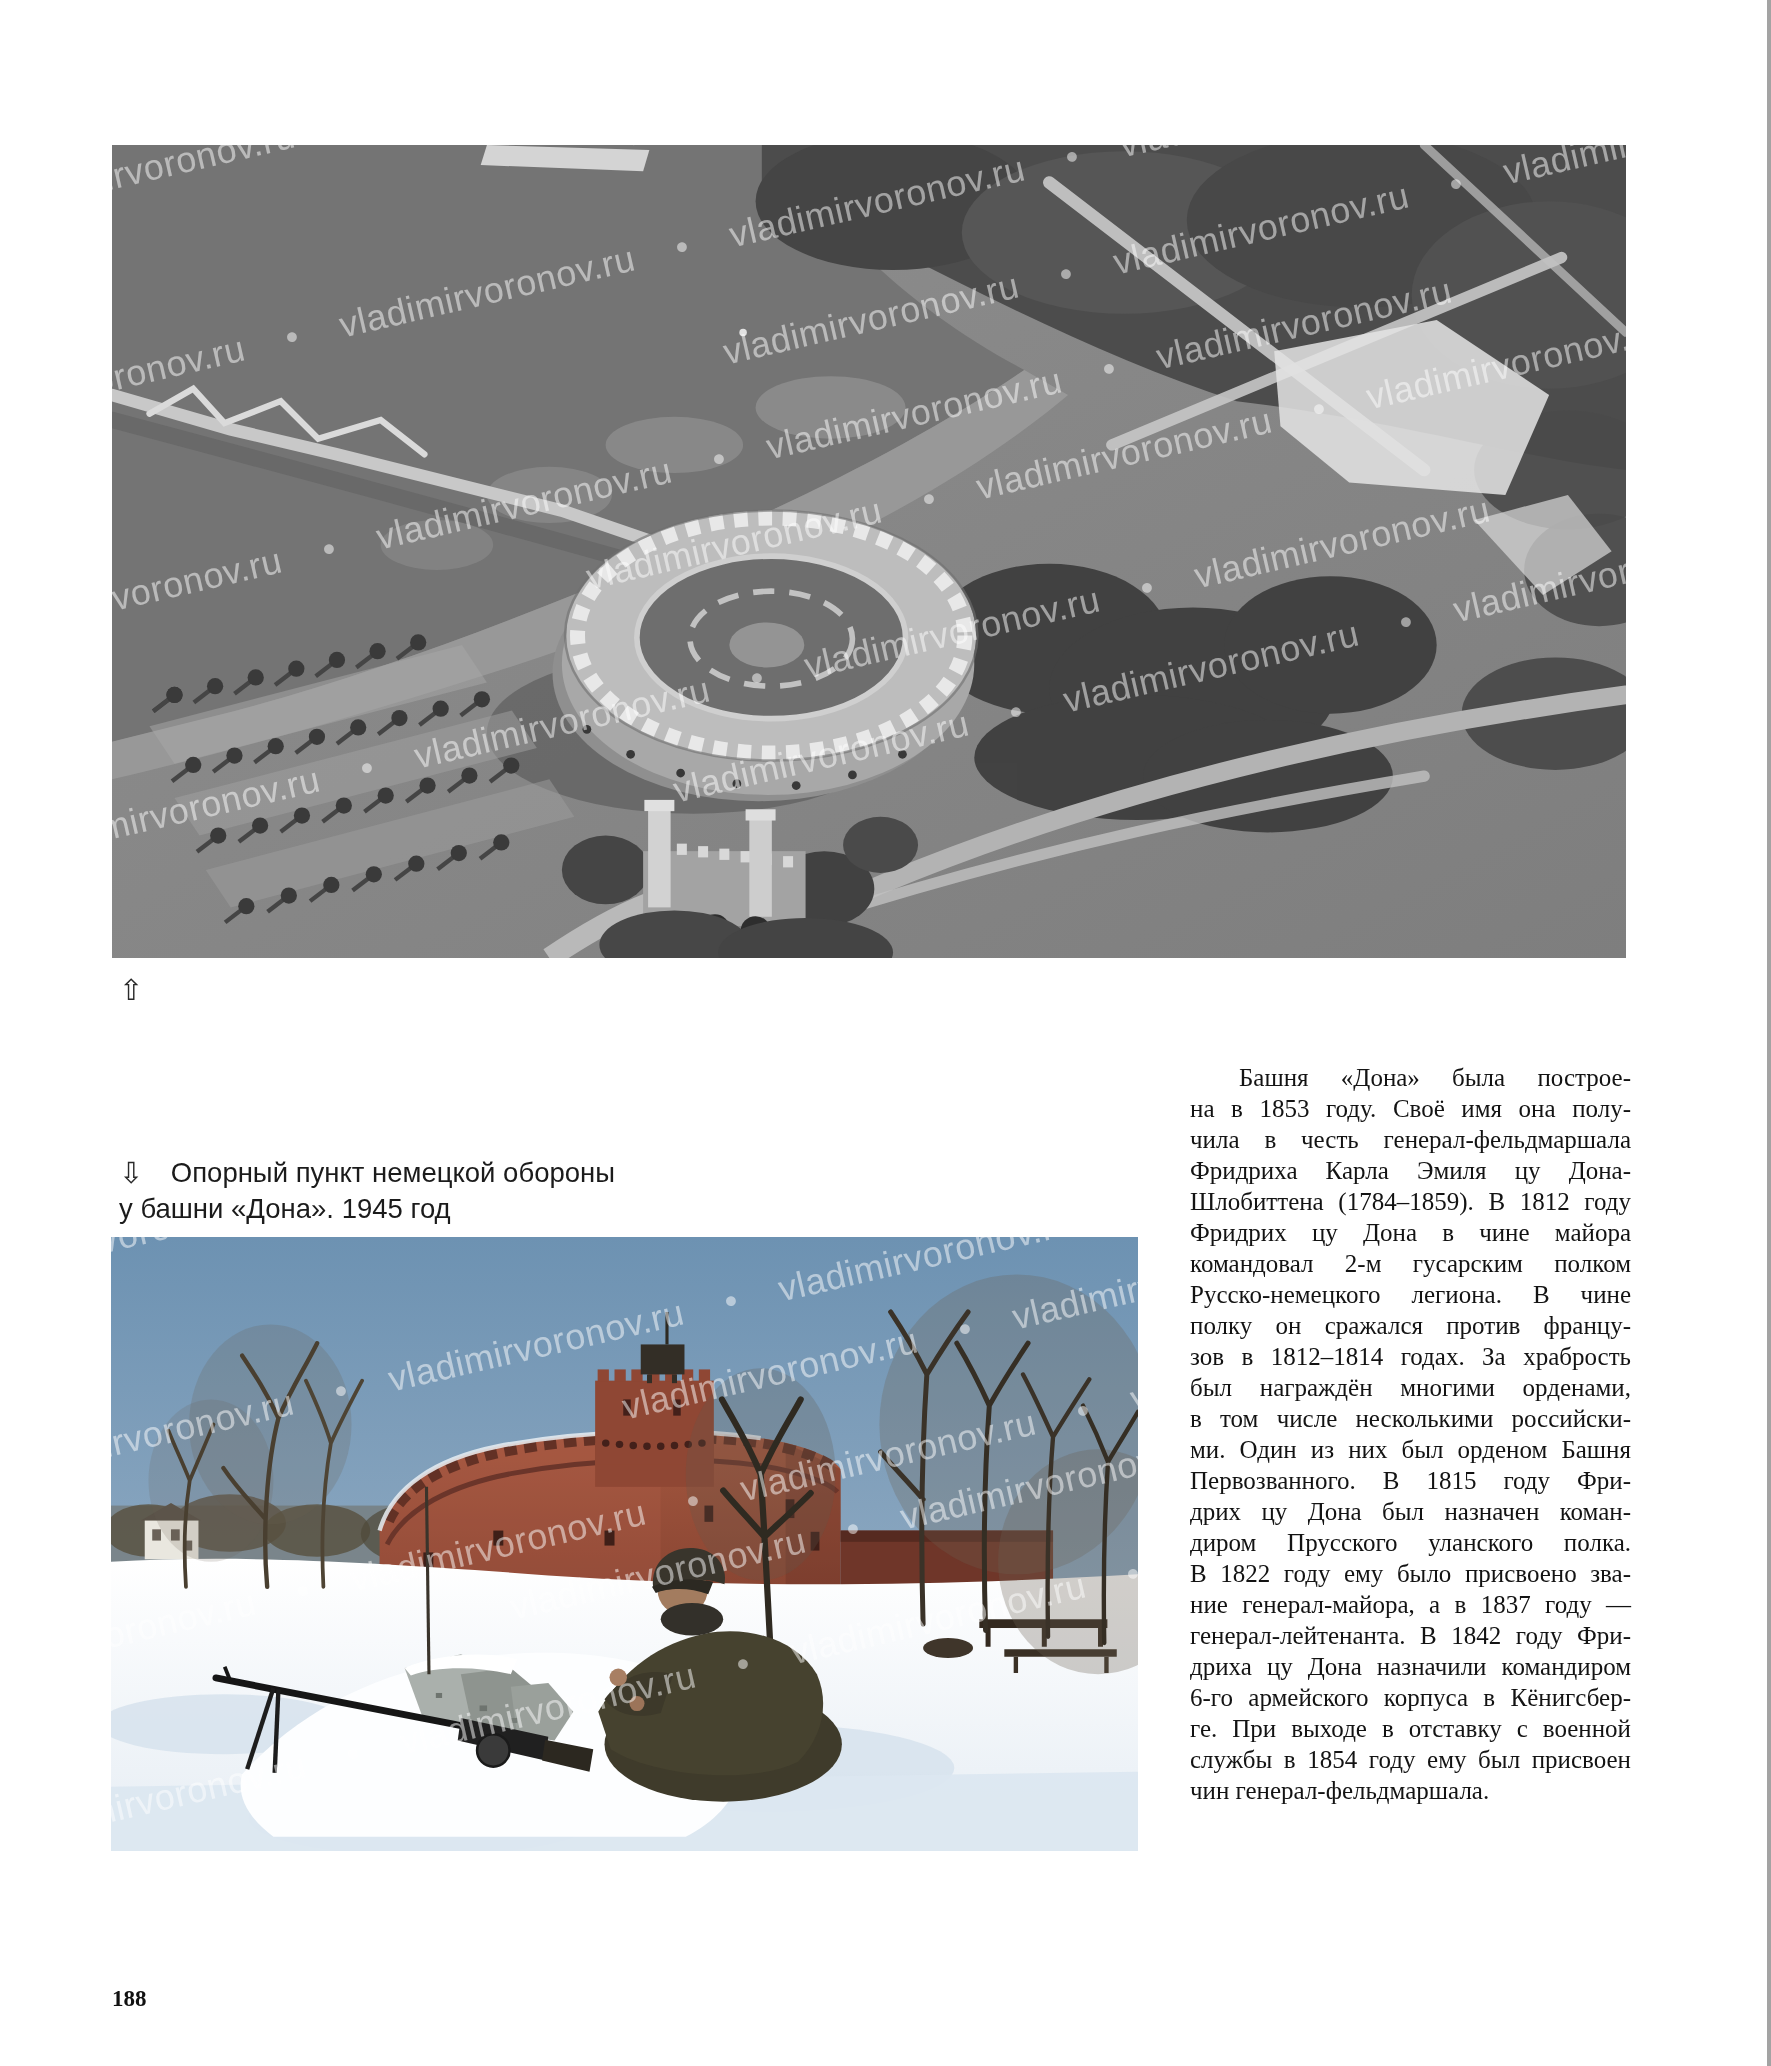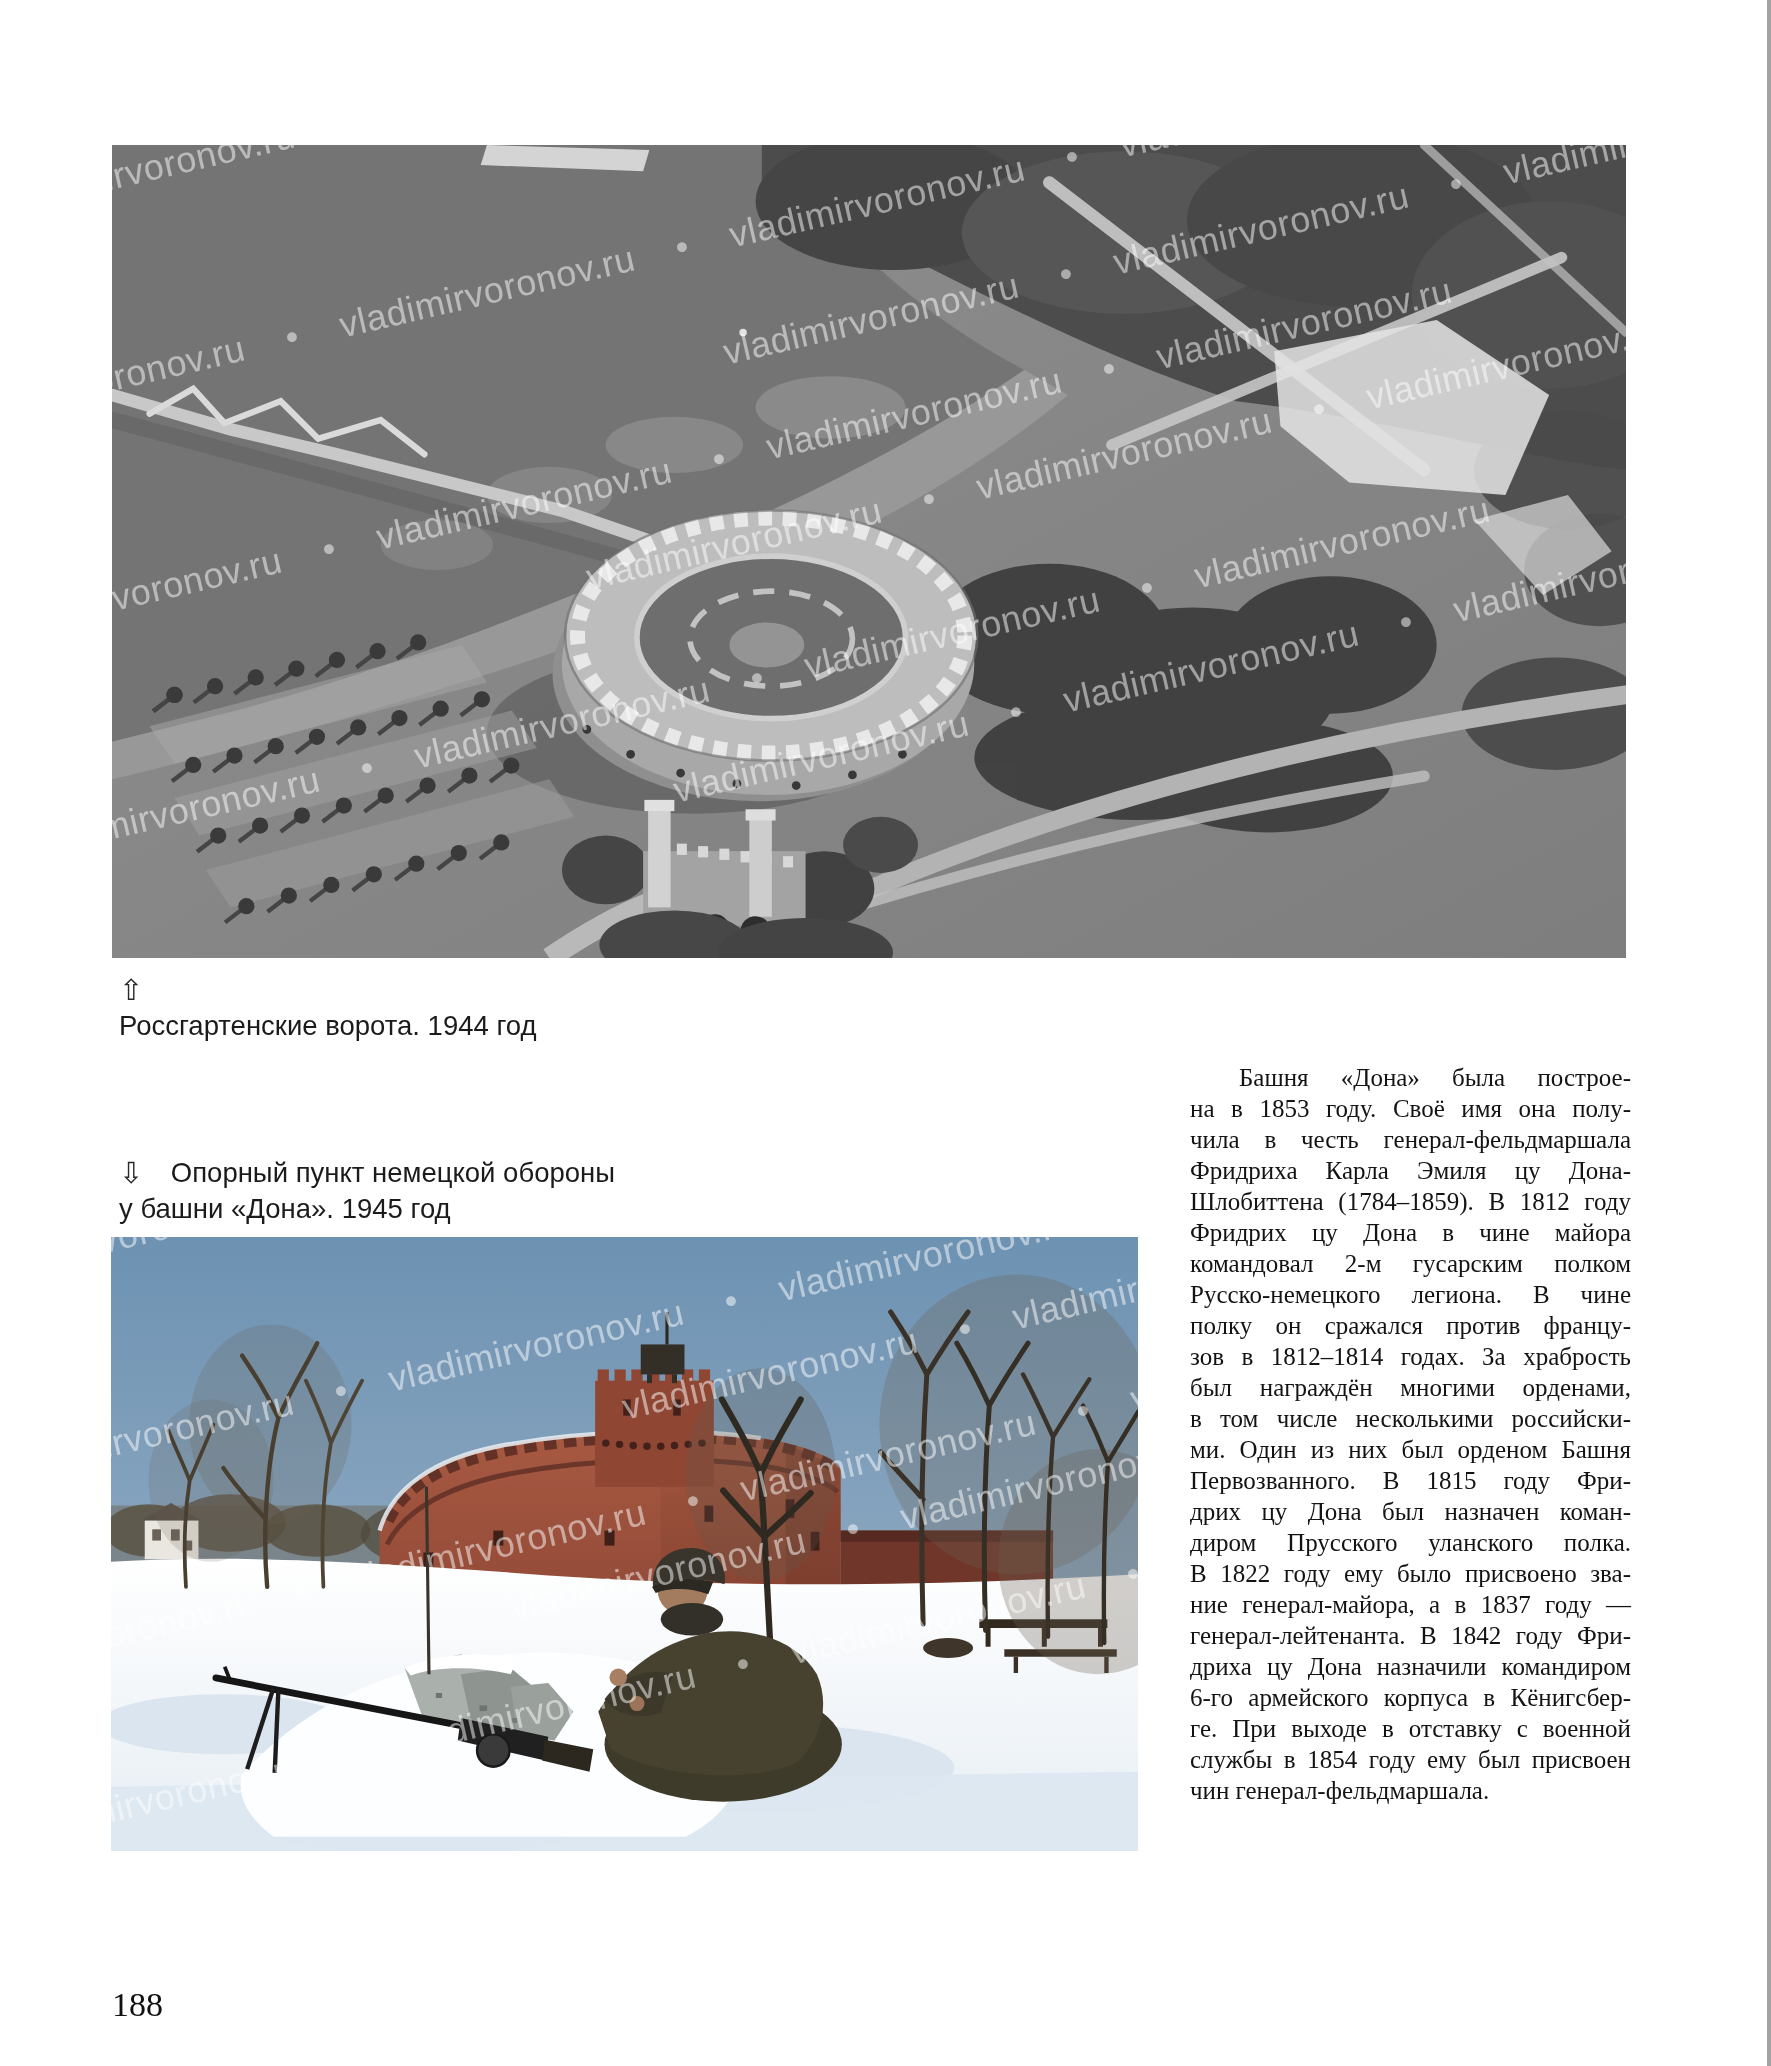--- a/index.html
+++ b/index.html
@@ -17,22 +17,22 @@
   .cap-row{display:flex;align-items:flex-start;}
   .cap-arrow{font-family:"DejaVu Sans", sans-serif;font-size:29px;color:#2a2a2a;
              margin-right:27.5px;line-height:36px;}
   
   .article{position:absolute;left:1190px;top:1062px;width:441px;
            font-size:25px;line-height:31px;color:#131313;}
   .article .ln{text-align:justify;text-align-last:justify;}
   .article .ln.first{text-indent:49px;}
   .article .ln.last{text-align-last:left;}
   
-  .page-number{position:absolute;left:112px;top:1986px;font-size:34px;
-               font-weight:normal;color:#111;}
+  .page-number{position:absolute;left:112px;top:1986px;font-size:23px;
+               font-weight:bold;color:#111;}
   .edge-line{position:absolute;right:0;top:0;width:3.7px;height:2066px;
              background:#a3a3a3;}
 </style>
 </head>
 <body>
 
 <div class="photo" style="left:112px;top:145px;width:1514px;height:813px;background:#8b8b8b;">
   <svg viewBox="0 0 2423 1301" preserveAspectRatio="none">
     <defs>
       <linearGradient id="landg" x1="0" y1="0" x2="1" y2="1">
@@ -284,21 +284,20 @@
     <span class="wm" style="left: -125px; top: 462px;">vladimirvoronov.ru&nbsp;&nbsp;&nbsp;&nbsp;•&nbsp;&nbsp;&nbsp;&nbsp;vladimirvoronov.ru&nbsp;&nbsp;&nbsp;&nbsp;•&nbsp;&nbsp;&nbsp;&nbsp;vladimirvoronov.ru&nbsp;&nbsp;&nbsp;&nbsp;•&nbsp;&nbsp;&nbsp;&nbsp;vladimirvoronov.ru</span>
     <span class="wm" style="left: 475px; top: 412px;">vladimirvoronov.ru&nbsp;&nbsp;&nbsp;&nbsp;•&nbsp;&nbsp;&nbsp;&nbsp;vladimirvoronov.ru&nbsp;&nbsp;&nbsp;&nbsp;•&nbsp;&nbsp;&nbsp;&nbsp;vladimirvoronov.ru&nbsp;&nbsp;&nbsp;&nbsp;•&nbsp;&nbsp;&nbsp;&nbsp;vladimirvoronov.ru</span>
     <span class="wm" style="left: -87px; top: 681px;">vladimirvoronov.ru&nbsp;&nbsp;&nbsp;&nbsp;•&nbsp;&nbsp;&nbsp;&nbsp;vladimirvoronov.ru&nbsp;&nbsp;&nbsp;&nbsp;•&nbsp;&nbsp;&nbsp;&nbsp;vladimirvoronov.ru&nbsp;&nbsp;&nbsp;&nbsp;•&nbsp;&nbsp;&nbsp;&nbsp;vladimirvoronov.ru</span>
     <span class="wm" style="left: 562px; top: 625px;">vladimirvoronov.ru&nbsp;&nbsp;&nbsp;&nbsp;•&nbsp;&nbsp;&nbsp;&nbsp;vladimirvoronov.ru&nbsp;&nbsp;&nbsp;&nbsp;•&nbsp;&nbsp;&nbsp;&nbsp;vladimirvoronov.ru&nbsp;&nbsp;&nbsp;&nbsp;•&nbsp;&nbsp;&nbsp;&nbsp;vladimirvoronov.ru</span>
   </div>
 
 <div class="caption" style="left:119px;top:972px;width:937px;">
   <div class="cap-row">
     <span class="cap-arrow">⇧</span>
   </div>
-  <div>Россгартенские ворота. 1944 год</div>
 </div>
 
 <div class="caption" style="left:119px;top:1155px;width:937px;">
   <div class="cap-row">
     <span class="cap-arrow">⇩</span>
     <span>Опорный пункт немецкой обороны</span>
   </div>
   <div>у башни «Дона». 1945 год</div>
 </div>
 

